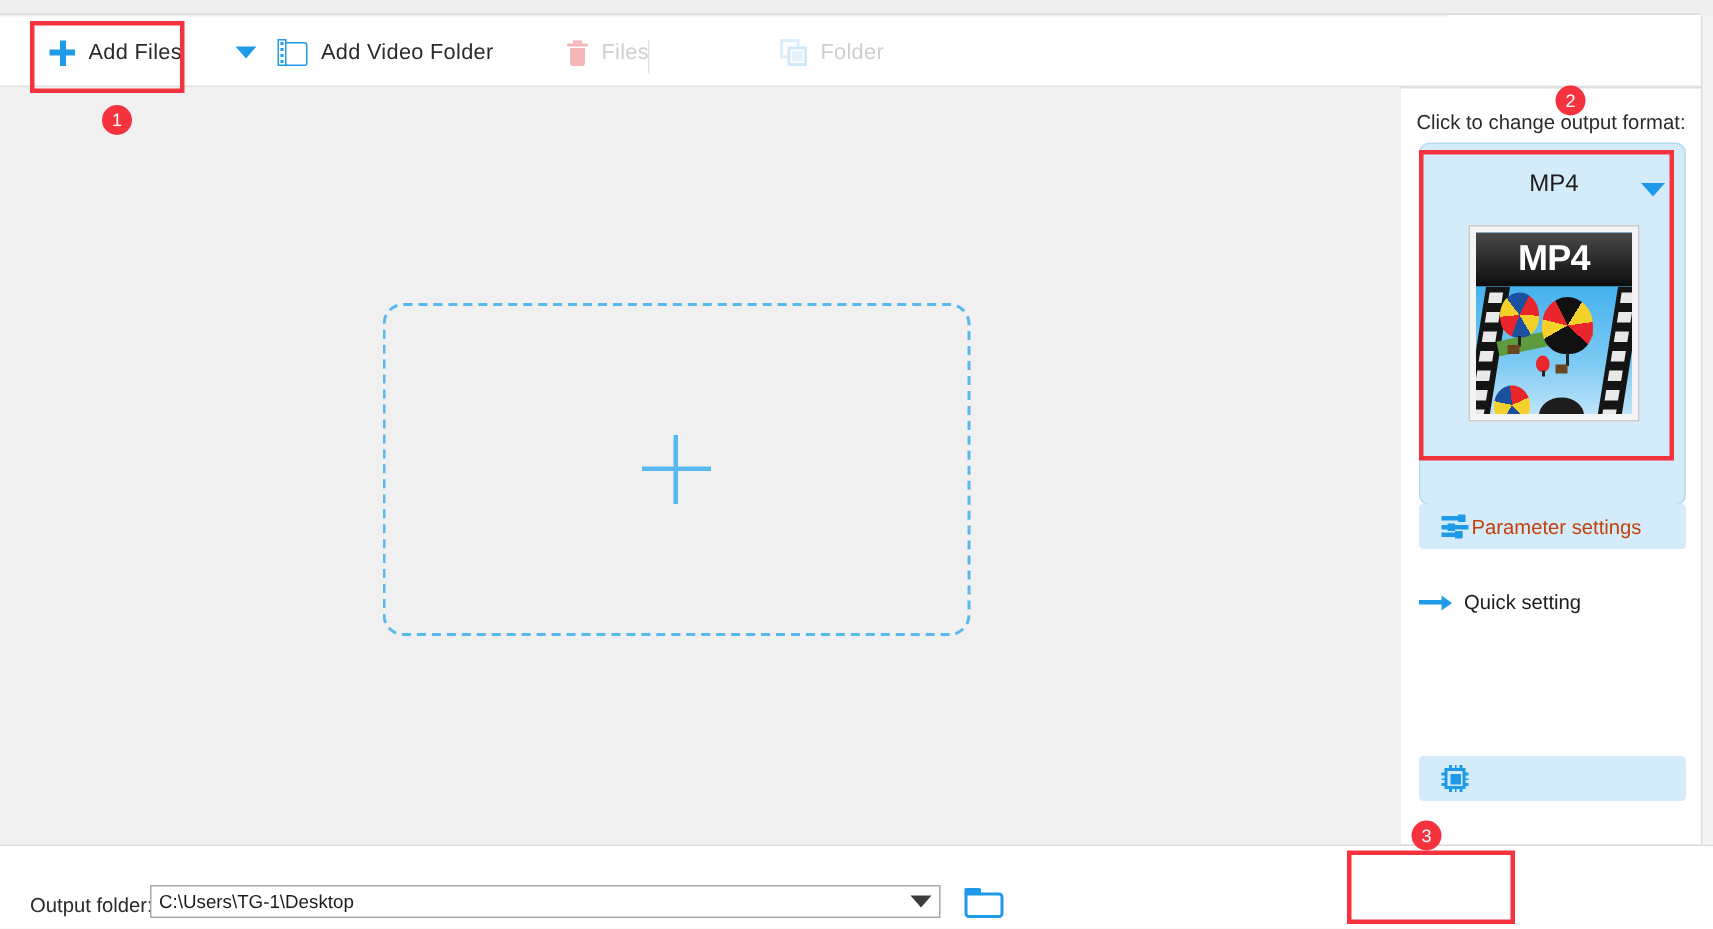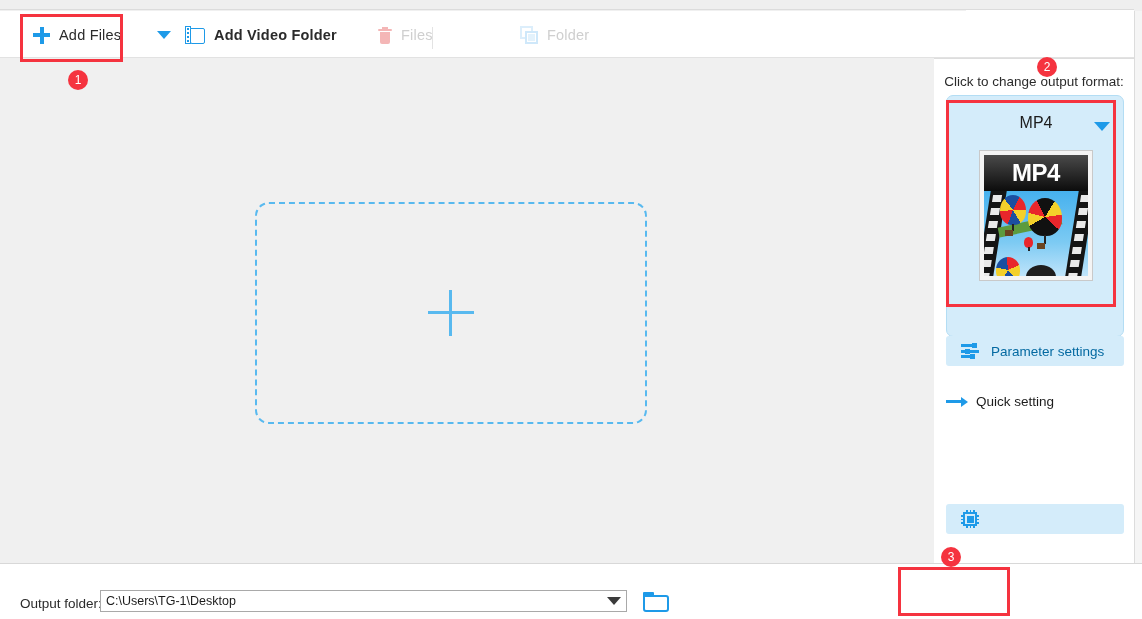--- a/index.html
+++ b/index.html
@@ -123,21 +123,21 @@
   .fmt-red-box {
     position: absolute; left: 12px; top: 41px; width: 170px; height: 207px;
     border: 3px solid #f5333f; z-index: 9; pointer-events: none;
   }
 
   .sb-btn {
     position: absolute; left: 12px; width: 178px; height: 30px;
     background: #d4ecfa; border-radius: 3px;
     display: flex; align-items: center;
   }
-  .sb-btn .lbl { font-size: 13.5px; color: #0369a1; margin-left: 10px; }
+  .sb-btn .lbl { font-size: 13.5px; color: #c2410c; }
 
   .sliders-ico { position: relative; width: 20px; height: 16px; margin-left: 15px; flex:none; }
   .sliders-ico i { position: absolute; height: 3px; background: #1e9ae8; left: 0; }
   .sliders-ico b { position: absolute; width: 5px; height: 5px; background: #1e9ae8; }
 
   .chip-ico { position: relative; width: 18px; height: 18px; margin-left: 15px; flex:none; }
   .chip-ico .oc { position:absolute; left:2px; top:2px; width:14px; height:14px;
     border:2px solid #1e9ae8; }
   .chip-ico .ic { position:absolute; left:5.5px; top:5.5px; width:7px; height:7px; background:#1e9ae8; }
   .chip-ico em { position:absolute; background:#1e9ae8; }
@@ -219,21 +219,21 @@
 
     <div class="tb-item" style="left:33px;">
       <span class="plus-ico"></span>
       <span class="tb-label">Add Files</span>
     </div>
 
     <div class="tb-item" style="left:157px;">
       <span class="caret-dn"></span>
     </div>
 
-    <div class="tb-item" style="left:185px;font-weight:bold;">
+    <div class="tb-item" style="left:185px;">
       <span style="flex:none;width:20px;height:18px;position:relative;">
         <span style="position:absolute;left:0;top:0;width:6px;height:18px;border:1.6px solid #1e9ae8;"></span>
         <span style="position:absolute;left:5px;top:2px;width:15px;height:16px;border:1.6px solid #1e9ae8;border-radius:0 2px 2px 2px;background:#fff;"></span>
         <span style="position:absolute;left:1.6px;top:2px;width:2.8px;height:2px;background:#1e9ae8;"></span>
         <span style="position:absolute;left:1.6px;top:6px;width:2.8px;height:2px;background:#1e9ae8;"></span>
         <span style="position:absolute;left:1.6px;top:10px;width:2.8px;height:2px;background:#1e9ae8;"></span>
         <span style="position:absolute;left:1.6px;top:14px;width:2.8px;height:2px;background:#1e9ae8;"></span>
       </span>
       <span class="tb-label">Add Video Folder</span>
     </div>

